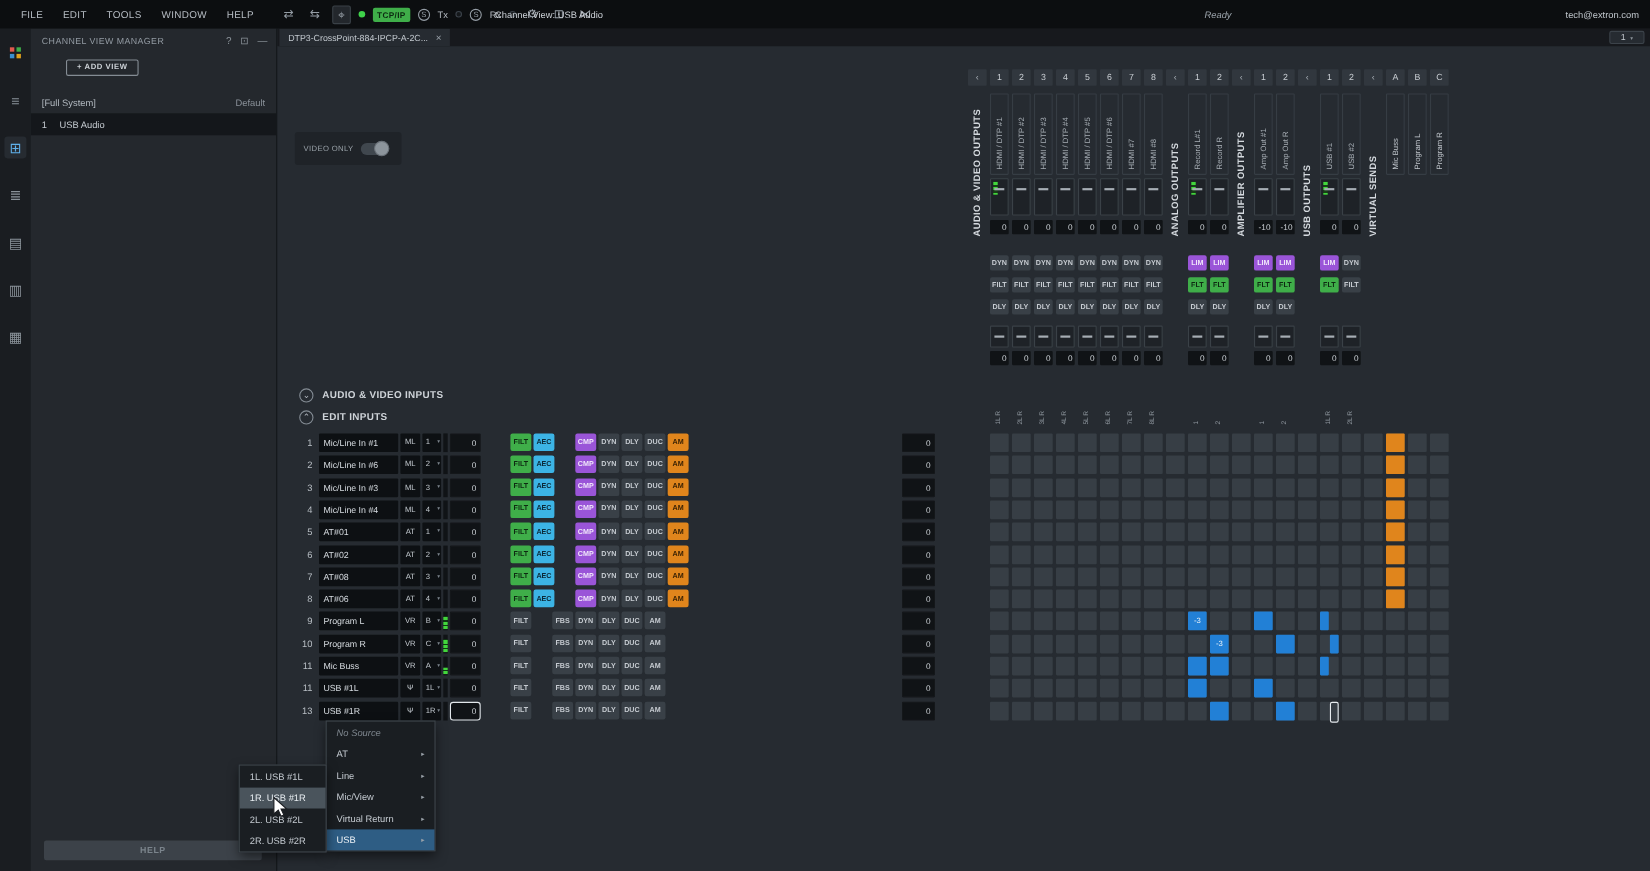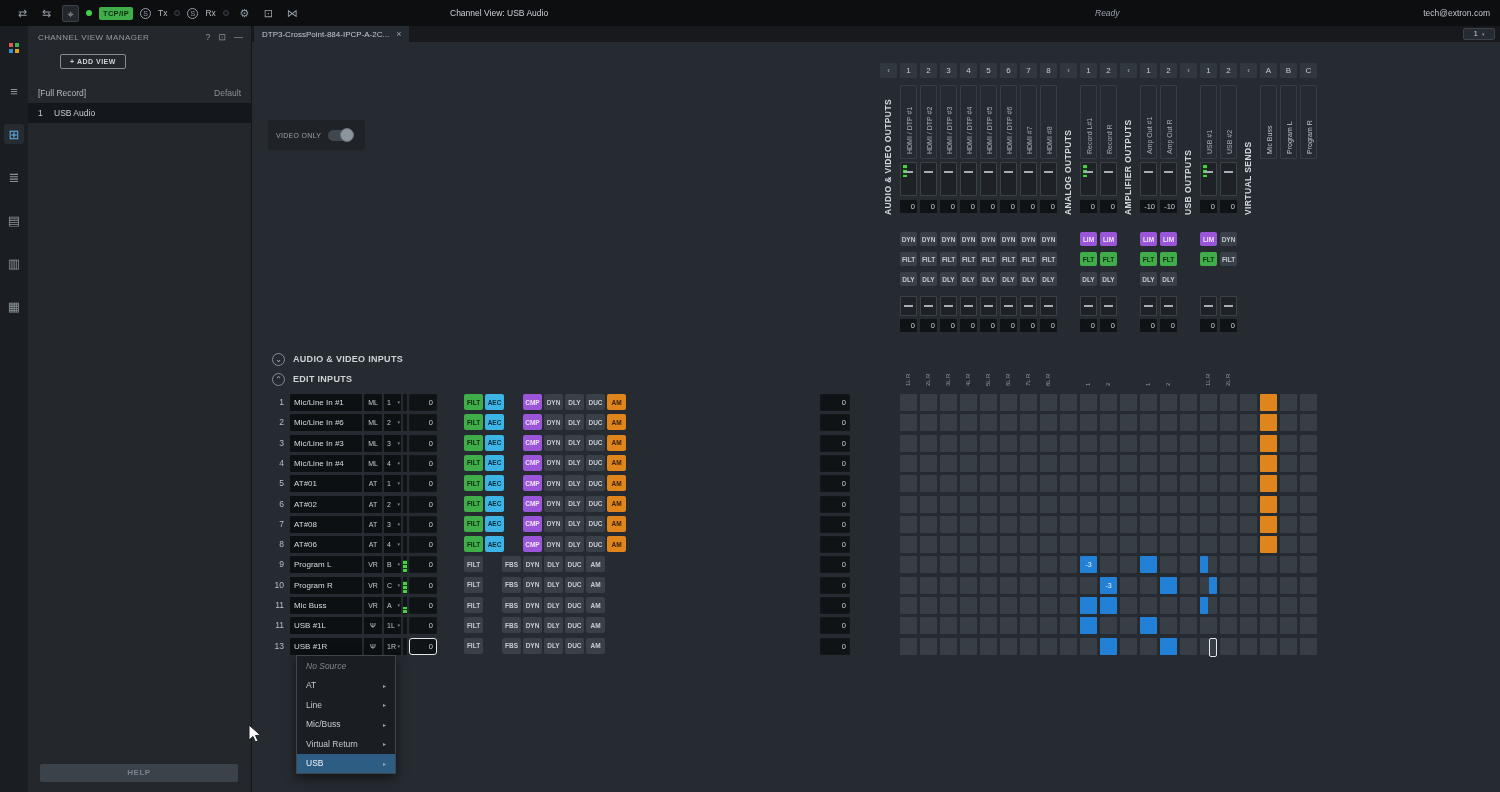--- a/index.html
+++ b/index.html
@@ -106,20 +106,27 @@
   .mi.hl{background:#2e5d84;color:#eef3f7;}
   .mi.hl2{background:#4a545c;color:#e8edf1;}
   .miarrow{margin-left:auto;font-size:6px;color:#9aa2aa;}
 
   .cursor{position:absolute;left:246px;top:724px;z-index:99;}
 </style>
 </head>
 <body>
 
 <div id="topbar">
+  <div id="menubar">
+      <div class="menu-item">FILE</div>
+      <div class="menu-item">EDIT</div>
+      <div class="menu-item">TOOLS</div>
+      <div class="menu-item">WINDOW</div>
+      <div class="menu-item">HELP</div>
+    </div>
   <div id="tbicons">
       <div class="tb-icon">⇄</div>
       <div class="tb-icon">⇆</div>
       <div class="tb-icon pressed">⌖</div>
       <div class="dot green"></div>
       <div class="tcpip">TCP/IP</div>
       <div class="sicon">S</div>
       <div class="txrx">Tx</div>
       <div class="dot dark"></div>
       <div class="sicon">S</div>
@@ -148,21 +155,21 @@
 
 <div id="leftpanel">
   <div class="lp-header">
     <div class="lp-title">CHANNEL VIEW MANAGER</div>
     <span class="lp-hicon">?</span>
     <span class="lp-hicon">⊡</span>
     <span class="lp-hicon">—</span>
   </div>
   <div class="addview">+ ADD VIEW</div>
   <div class="fullsys">
-    <span>[Full Record]</span>
+    <span>[Full System]</span>
     <span class="def">Default</span>
   </div>
   <div id="viewlist">
       <div class="view-row sel">
         <div class="vnum">1</div>
         <div class="vname">USB Audio</div>
       </div>
     </div>
   <div class="pushbtn">HELP</div>
 </div>
@@ -837,29 +844,43 @@
       </div>
       <div class="mi">
         <div class="milabel">AT</div>
         <div class="miarrow">▸</div>
       </div>
       <div class="mi">
         <div class="milabel">Line</div>
         <div class="miarrow">▸</div>
       </div>
       <div class="mi">
-        <div class="milabel">Mic/Buss</div>
+        <div class="milabel">Mic/View</div>
         <div class="miarrow">▸</div>
       </div>
       <div class="mi">
         <div class="milabel">Virtual Return</div>
         <div class="miarrow">▸</div>
       </div>
       <div class="mi hl">
         <div class="milabel">USB</div>
         <div class="miarrow">▸</div>
       </div>
     </div>
+    <div class="ctxmenu" style="left: 217px; top: 695px; width: 80px;">
+      <div class="mi">
+        <div class="milabel">1L. USB #1L</div>
+      </div>
+      <div class="mi hl2">
+        <div class="milabel">1R. USB #1R</div>
+      </div>
+      <div class="mi">
+        <div class="milabel">2L. USB #2L</div>
+      </div>
+      <div class="mi">
+        <div class="milabel">2R. USB #2R</div>
+      </div>
+    </div>
   </div>
 
 <svg class="cursor" width="18" height="20" viewBox="0 0 18 20">
   <path d="M3 1 L3 16 L7 12.5 L9.5 18 L12 16.8 L9.5 11.5 L14.5 11.2 Z" fill="#ffffff" stroke="#1b1e22" stroke-width="1"></path>
 </svg>
 
 </body></html>

